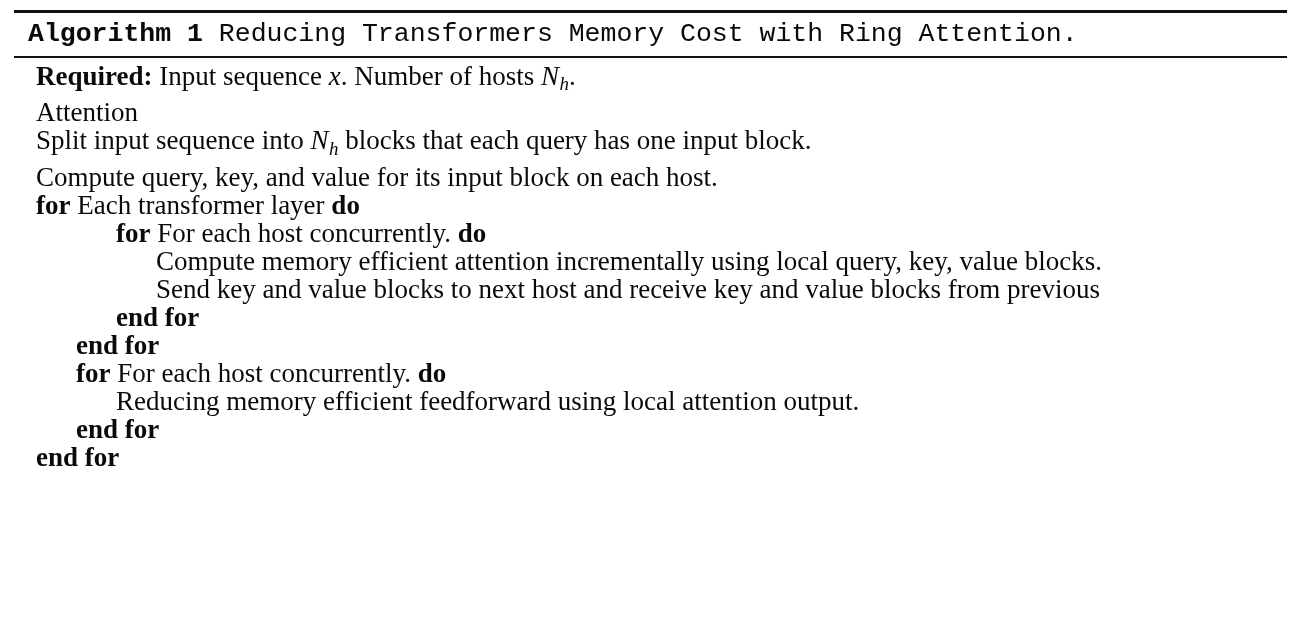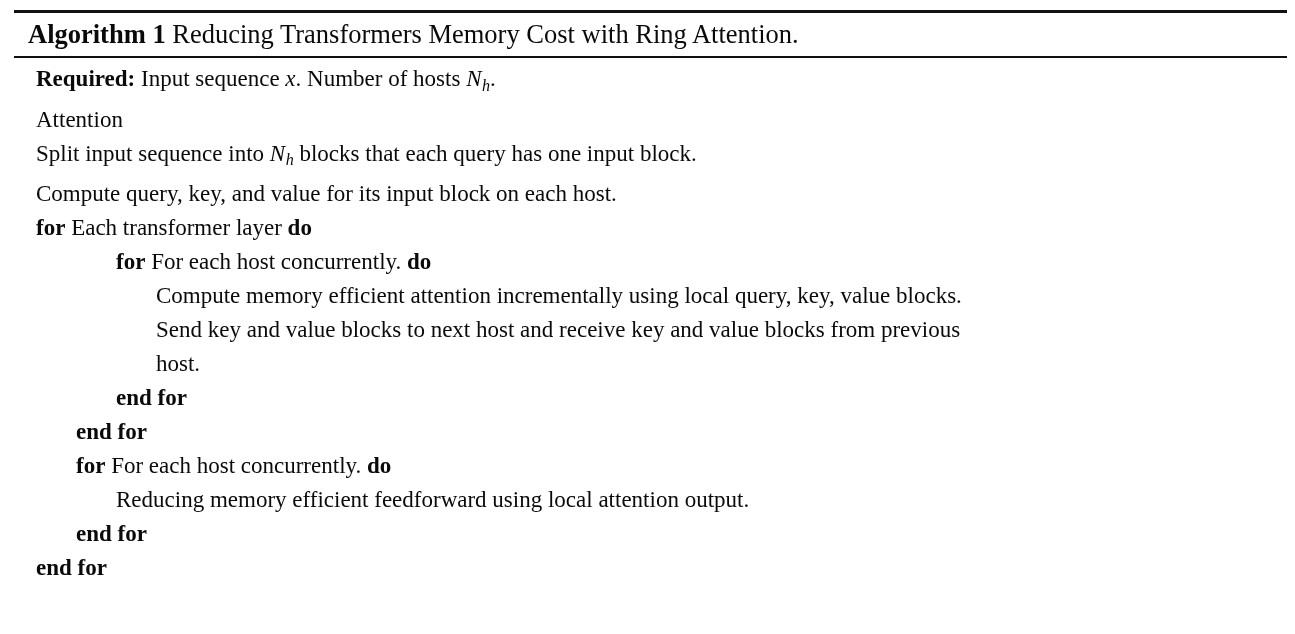--- a/index.html
+++ b/index.html
@@ -29,30 +29,31 @@
   .rule-mid {
     border-top: 2px solid #111;
     margin: 2px 0 0 0;
     height: 0;
   }
   .caption {
     font-size: 26.5px;
     line-height: 36px;
     padding: 3px 0 2px 14px;
     white-space: nowrap;
+    font-family: Liberation Mono, monospace;
   }
   .caption .algname {
     font-weight: bold;
   }
   .body {
     padding: 4px 0 4px 0;
   }
   .line {
-    font-size: 23px;
-    line-height: 34px;
+    font-size: 27px;
+    line-height: 28px;
     white-space: nowrap;
     padding-left: 22px;
   }
   .line.wrap {
     white-space: normal;
   }
   
   .ind0 { margin-left: 0px; }
   .ind1 { margin-left: 40px; }
   .ind2 { margin-left: 80px; }
@@ -102,21 +103,21 @@
 
     <div class="line ind0">Compute query, key, and value for its input block on each host.</div>
 
     <div class="line ind0"><span class="kw">for</span>&nbsp;<span>Each transformer layer</span>&nbsp;<span class="kw">do</span></div>
 
 
     <div class="line ind2"><span class="kw">for</span>&nbsp;<span>For each host concurrently.</span>&nbsp;<span class="kw">do</span></div>
 
     <div class="line ind3">Compute memory efficient attention incrementally using local query, key, value blocks.</div>
 
-    <div class="line ind3 wrap"><span>Send key and value blocks to next host and receive key and value blocks from previous</span><span class="hang" style="display:block;padding-left:0;">host.</span></div>
+    <div class="line ind3 wrap"><span>Send key and value blocks to next host and receive key and value blocks from previous</span></div>
 
     <div class="line ind2 kw">end for</div>
 
     <div class="line ind1 kw">end for</div>
 
     <div class="line ind1"><span class="kw">for</span>&nbsp;<span>For each host concurrently.</span>&nbsp;<span class="kw">do</span></div>
 
     <div class="line ind2">Reducing memory efficient feedforward using local attention output.</div>
 
     <div class="line ind1 kw">end for</div>

